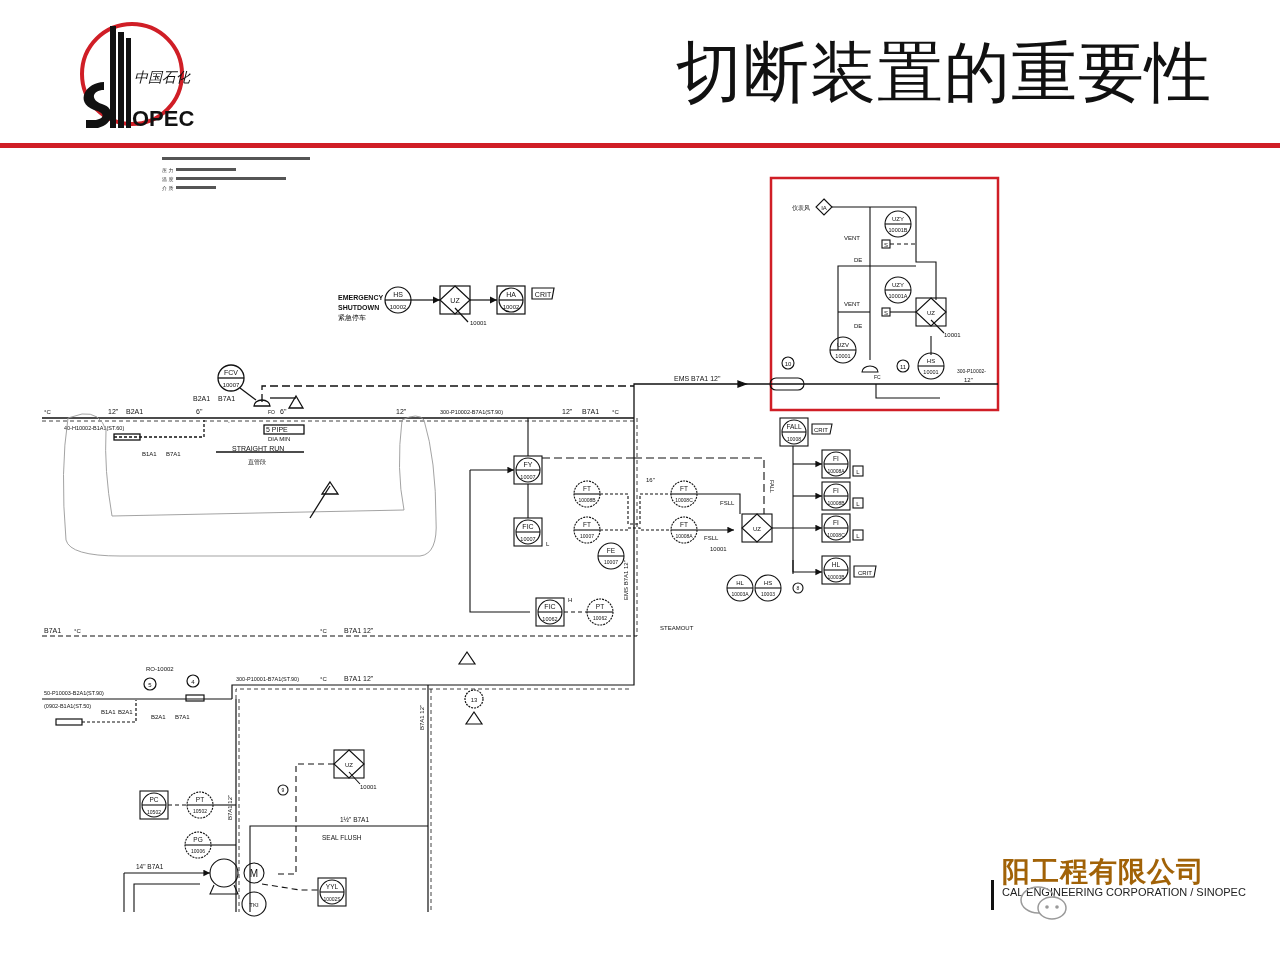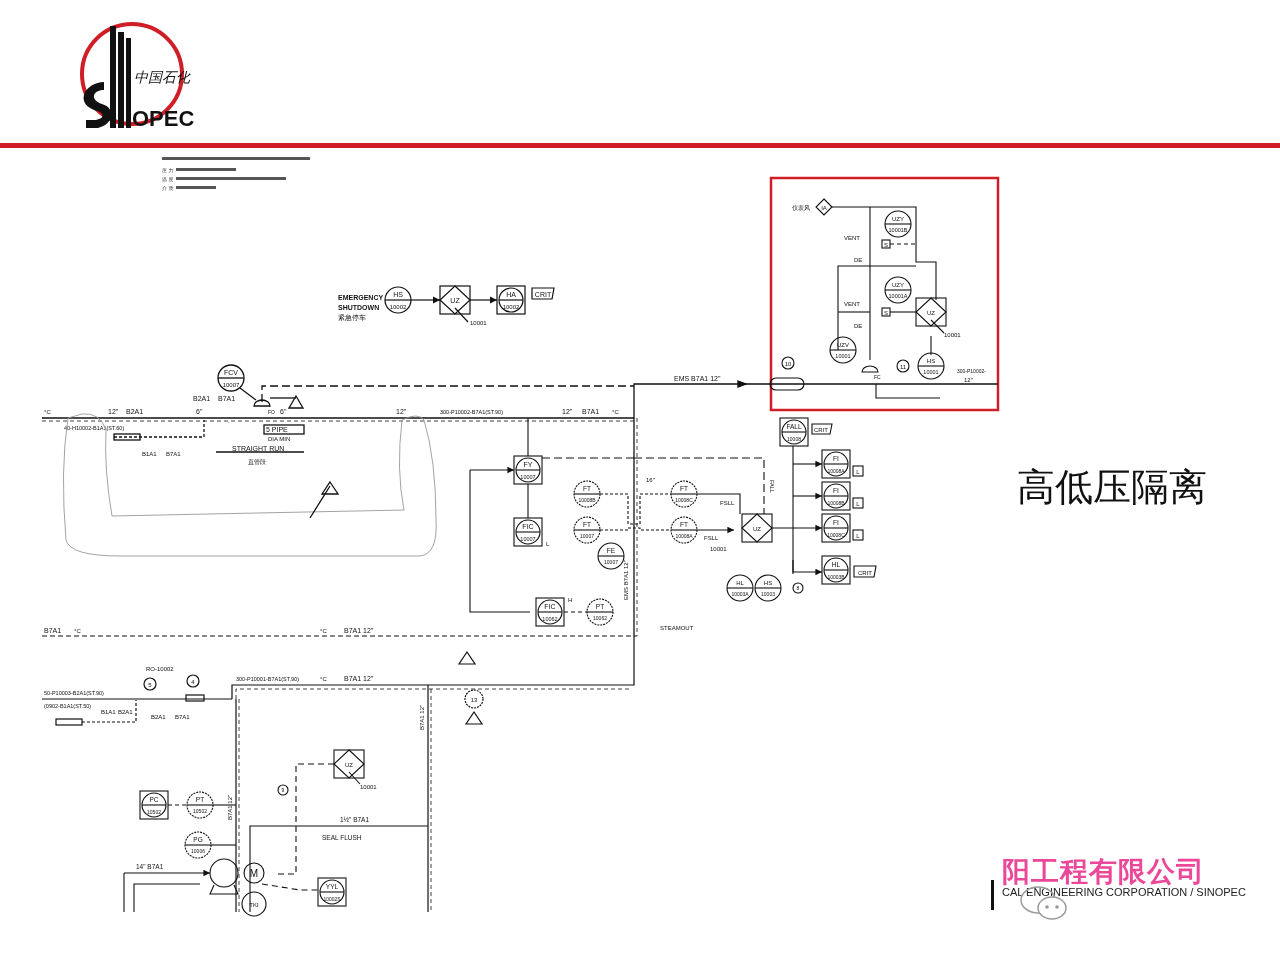--- a/index.html
+++ b/index.html
@@ -1,21 +1,21 @@
 <!DOCTYPE html>
 <html><head>
 <meta charset="utf-8">
 <style>
   html, body { margin:0; padding:0; background:#ffffff; }
   body { width:1280px; height:960px; position:relative; overflow:hidden; font-family:"DejaVu Sans", sans-serif; }
   #slide { position:absolute; left:0; top:0; width:1280px; height:928px;border-radius:26px; }
   .title { position:absolute; left:676px; top:40px; font-size:66px; color:#111; letter-spacing:1px; font-family:"DejaVu Sans", sans-serif; line-height:1; }
   .rule { position:absolute; left:0; top:143px; width:1280px; height:5px; background:#d01e26; }
   .side-label { position:absolute; left:1017px; top:462px; font-size:38px; color:#111; font-family:"DejaVu Serif", serif; }
-  .footer-cn { position:absolute; left:1002px; top:853px; font-size:28px; font-weight:bold; color:#ec4899; font-family:"DejaVu Serif", serif; letter-spacing:1px; }
+  .footer-cn { position:absolute; left:1002px; top:853px; font-size:28px; font-weight:bold; color:#a16207; font-family:"DejaVu Serif", serif; letter-spacing:1px; }
   .footer-en { position:absolute; left:1002px; top:886px; font-size:11px; font-weight:normal; color:#222; font-family:"Liberation Sans", sans-serif; }
   .footer-bar { position:absolute; left:991px; top:880px; width:3px; height:30px; background:#111; }
   .watermark { position:absolute; left:1072px; top:884px; font-size:28px; color:#d9d9d9; font-family:"DejaVu Sans", sans-serif; -webkit-text-stroke:1px #8a8a8a; }
   .wm-icon { position:absolute; left:1018px; top:884px; }
   svg text { font-family:"Liberation Sans", sans-serif; }
 </style>
 </head>
 <body>
 
 <div id="slide">
@@ -24,20 +24,21 @@
     <circle cx="68" cy="62" r="50" fill="none" stroke="#d01e26" stroke-width="4"></circle>
     <rect x="38" y="14" width="110" height="100" fill="none" stroke="none"></rect>
     <path d="M30 98 C10 90, 22 70, 40 70 L40 78 C28 78, 26 88, 38 92 C52 96, 50 112, 34 116 L22 116 L22 108 L32 108 C42 106, 40 100, 30 98 Z" fill="#111"></path>
     <rect x="46" y="14" width="6" height="102" fill="#111"></rect>
     <rect x="54" y="20" width="6" height="96" fill="#111"></rect>
     <rect x="62" y="26" width="5" height="90" fill="#111"></rect>
     <text x="70" y="70" font-size="14" fill="#111" style="font-family:'DejaVu Serif',serif;font-style:italic;">中国石化</text>
     <text x="68" y="114" font-size="22" font-weight="bold" fill="#111" style="font-family:'Liberation Sans',sans-serif;">OPEC</text>
   </svg>
 
+  <div class="title">切断装置的重要性</div>
   <div class="rule"></div>
 
   <svg id="pid" width="1280" height="960" style="position:absolute;left:0;top:0;" xmlns="http://www.w3.org/2000/svg">
     <defs>
       <marker id="arr" markerWidth="8" markerHeight="8" refX="6" refY="3" orient="auto">
         <path d="M0,0 L6,3 L0,6 Z" fill="#111"></path>
       </marker>
     </defs>
 
     <g font-size="5" fill="#333">
@@ -445,21 +446,20 @@
       <g>
         <rect x="318" y="878" width="28" height="28"></rect>
         <circle cx="332" cy="892" r="12"></circle>
         <line x1="320" y1="892" x2="344" y2="892"></line>
         <text x="332" y="889" font-size="6.5" fill="#111" stroke="none" text-anchor="middle">YYL</text>
         <text x="332" y="901" font-size="5" fill="#111" stroke="none" text-anchor="middle">10002S</text>
       </g>
     </g>
   </svg>
 
-  <div class="side-label">高低压隔离</div>
 
   <div class="footer-bar"></div>
   <div class="footer-cn">阳工程有限公司</div>
   <div class="footer-en">CAL ENGINEERING CORPORATION / SINOPEC</div>
 
   <svg class="wm-icon" width="52" height="40" viewBox="0 0 52 40">
     <ellipse cx="20" cy="16" rx="17" ry="13" fill="none" stroke="#9a9a9a" stroke-width="1.5"></ellipse>
     <ellipse cx="34" cy="24" rx="14" ry="11" fill="#fff" stroke="#9a9a9a" stroke-width="1.5"></ellipse>
     <circle cx="29" cy="23" r="1.8" fill="#9a9a9a"></circle>
     <circle cx="39" cy="23" r="1.8" fill="#9a9a9a"></circle>

